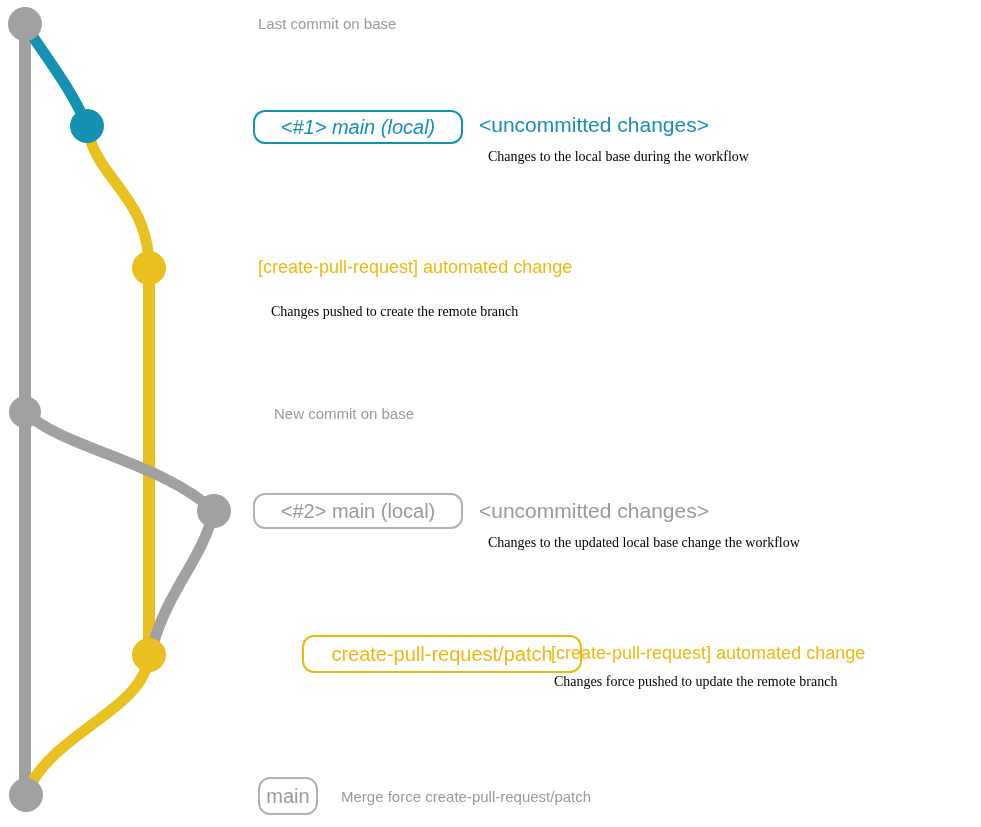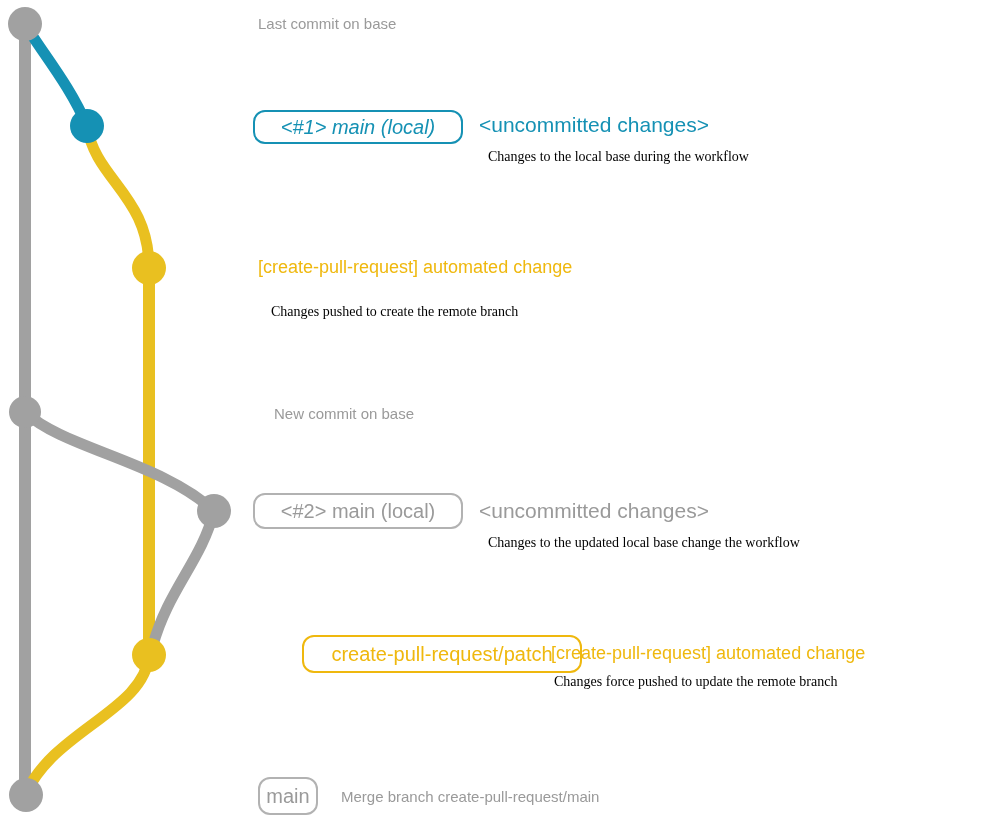--- a/index.html
+++ b/index.html
@@ -94,15 +94,15 @@
 
   <div class="badge b-yellow" style="left:254px; top:635px; width:280px; height:38px;margin-left:48px;">
     <span>create-pull-request/patch</span>
   </div>
   <div class="t head-yellow" style="left:551px; top:641px;">[create-pull-request] automated change</div>
   <div class="t desc" style="left:554px; top:672px;">Changes force pushed to update the remote branch</div>
 
   <div class="badge b-gray" style="left:258px; top:777px; width:60px; height:38px;">
     <span>main</span>
   </div>
-  <div class="t title-gray" style="left:341px; top:785px;">Merge branch create-pull-request/main</div>
+  <div class="t title-gray" style="left:341px; top:785px;">Merge force create-pull-request/patch</div>
 
 </div>
 
 </body></html>

